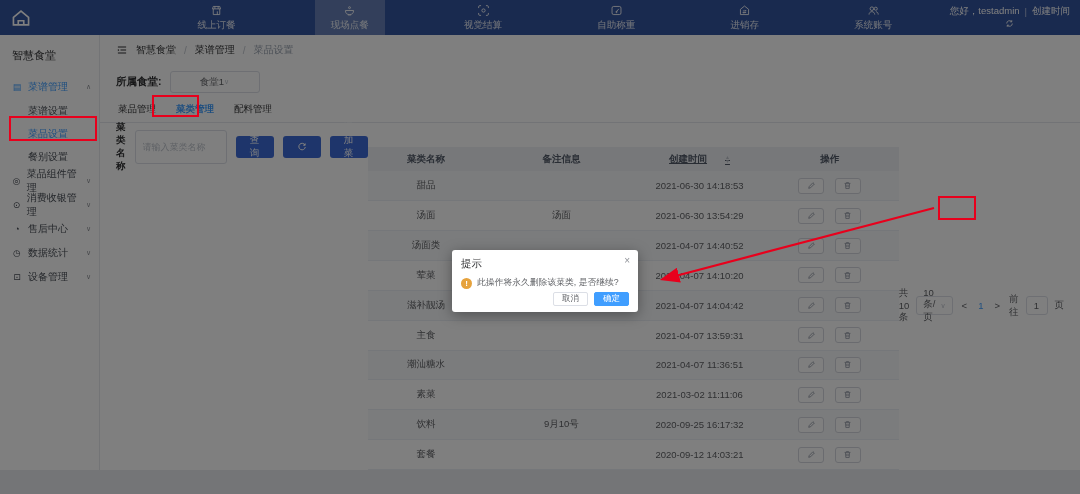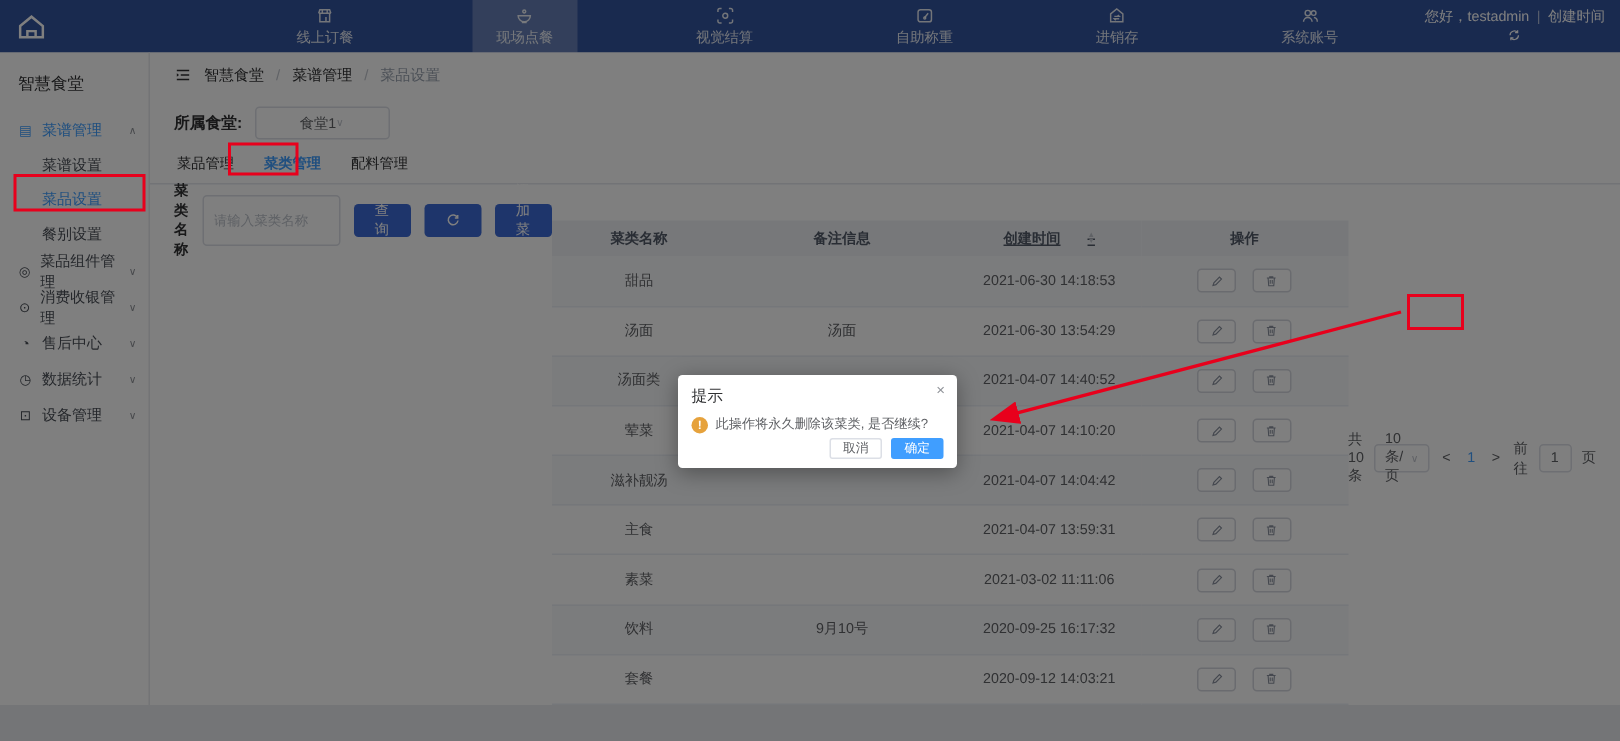--- a/index.html
+++ b/index.html
@@ -396,20 +396,37 @@
                   </svg>
       </button>
       <button class="mini-btn">
         <svg viewBox="0 0 16 16" fill="none" stroke="currentColor" stroke-width="1.3">
                     <path d="M2.8 4.2h10.4M6.2 4V2.8h3.6V4M4.3 4.4l.7 9h6l.7-9M6.8 6.5v4.5M9.2 6.5v4.5"></path>
                   </svg>
       </button>
     </td>
   </tr>
 
+  <tr class="odd">
+    <td>潮汕糖水</td>
+    <td></td>
+    <td>2021-04-07 11:36:51</td>
+    <td>
+      <button class="mini-btn">
+        <svg viewBox="0 0 16 16" fill="none" stroke="currentColor" stroke-width="1.4">
+                    <path d="M3 13l1-3.2L10.6 3l2.4 2.4L6.4 12z"></path>
+                  </svg>
+      </button>
+      <button class="mini-btn">
+        <svg viewBox="0 0 16 16" fill="none" stroke="currentColor" stroke-width="1.3">
+                    <path d="M2.8 4.2h10.4M6.2 4V2.8h3.6V4M4.3 4.4l.7 9h6l.7-9M6.8 6.5v4.5M9.2 6.5v4.5"></path>
+                  </svg>
+      </button>
+    </td>
+  </tr>
 
   <tr>
     <td>素菜</td>
     <td></td>
     <td>2021-03-02 11:11:06</td>
     <td>
       <button class="mini-btn">
         <svg viewBox="0 0 16 16" fill="none" stroke="currentColor" stroke-width="1.4">
                     <path d="M3 13l1-3.2L10.6 3l2.4 2.4L6.4 12z"></path>
                   </svg>

